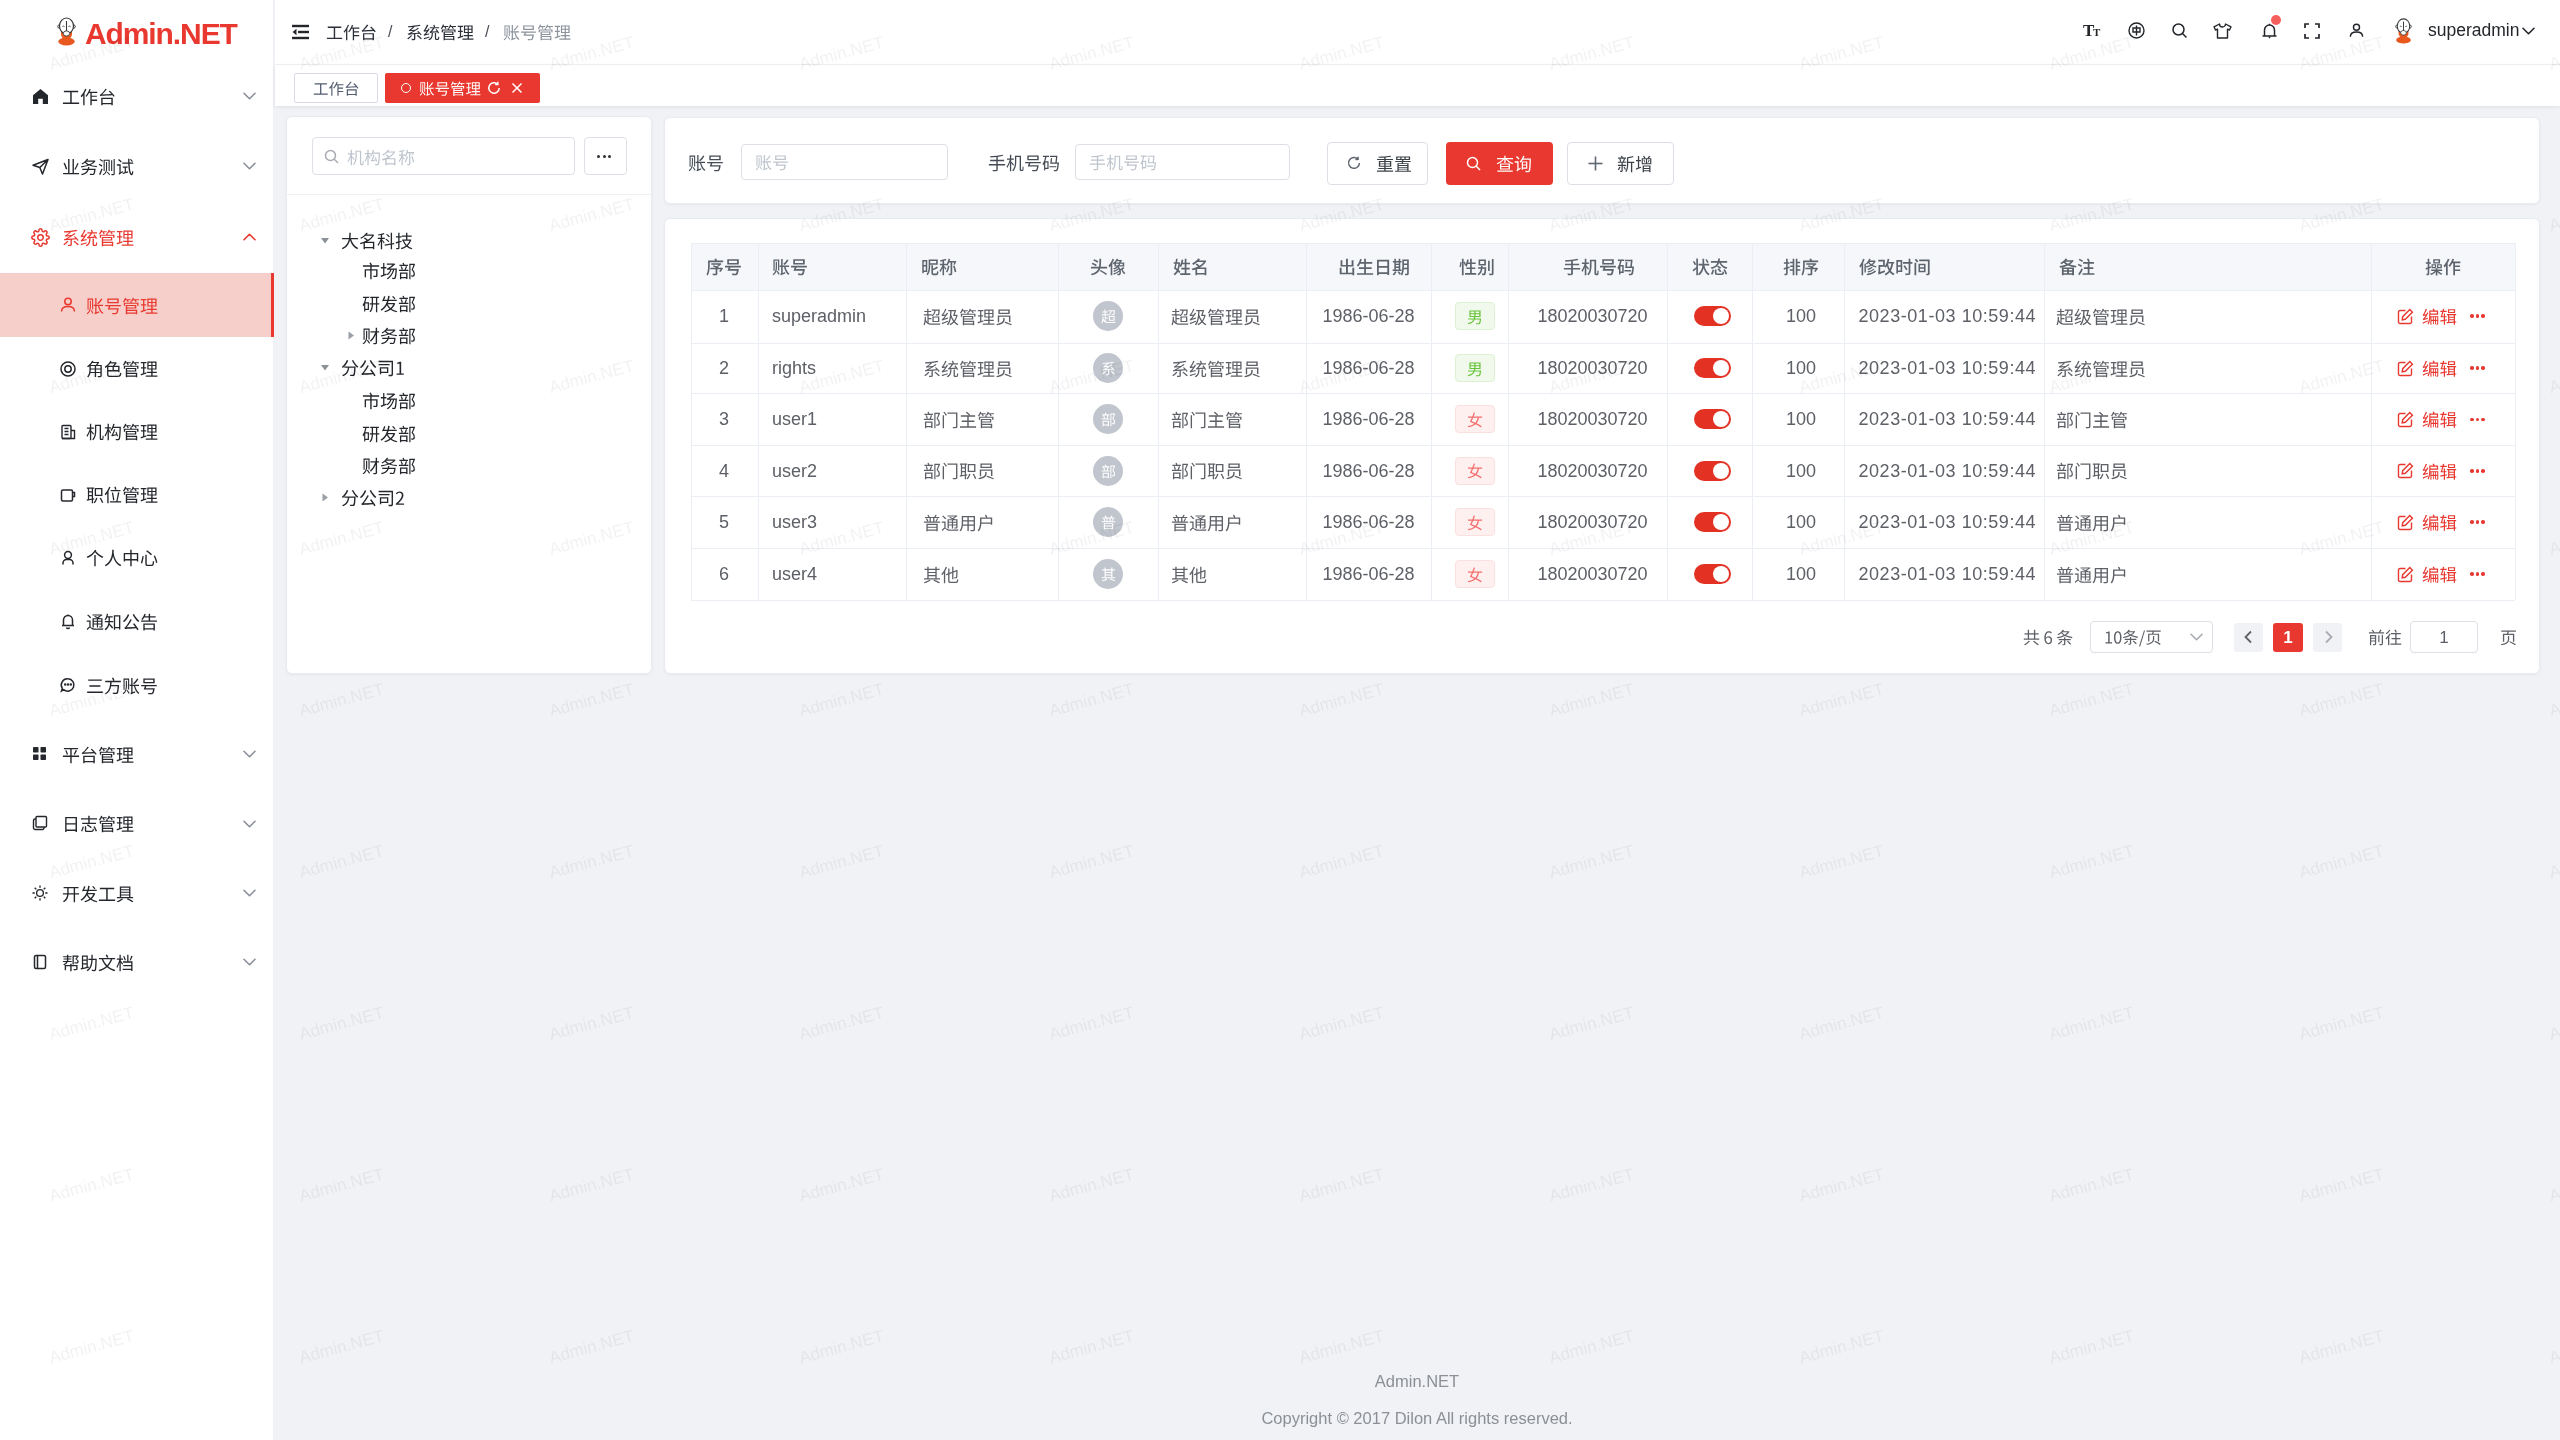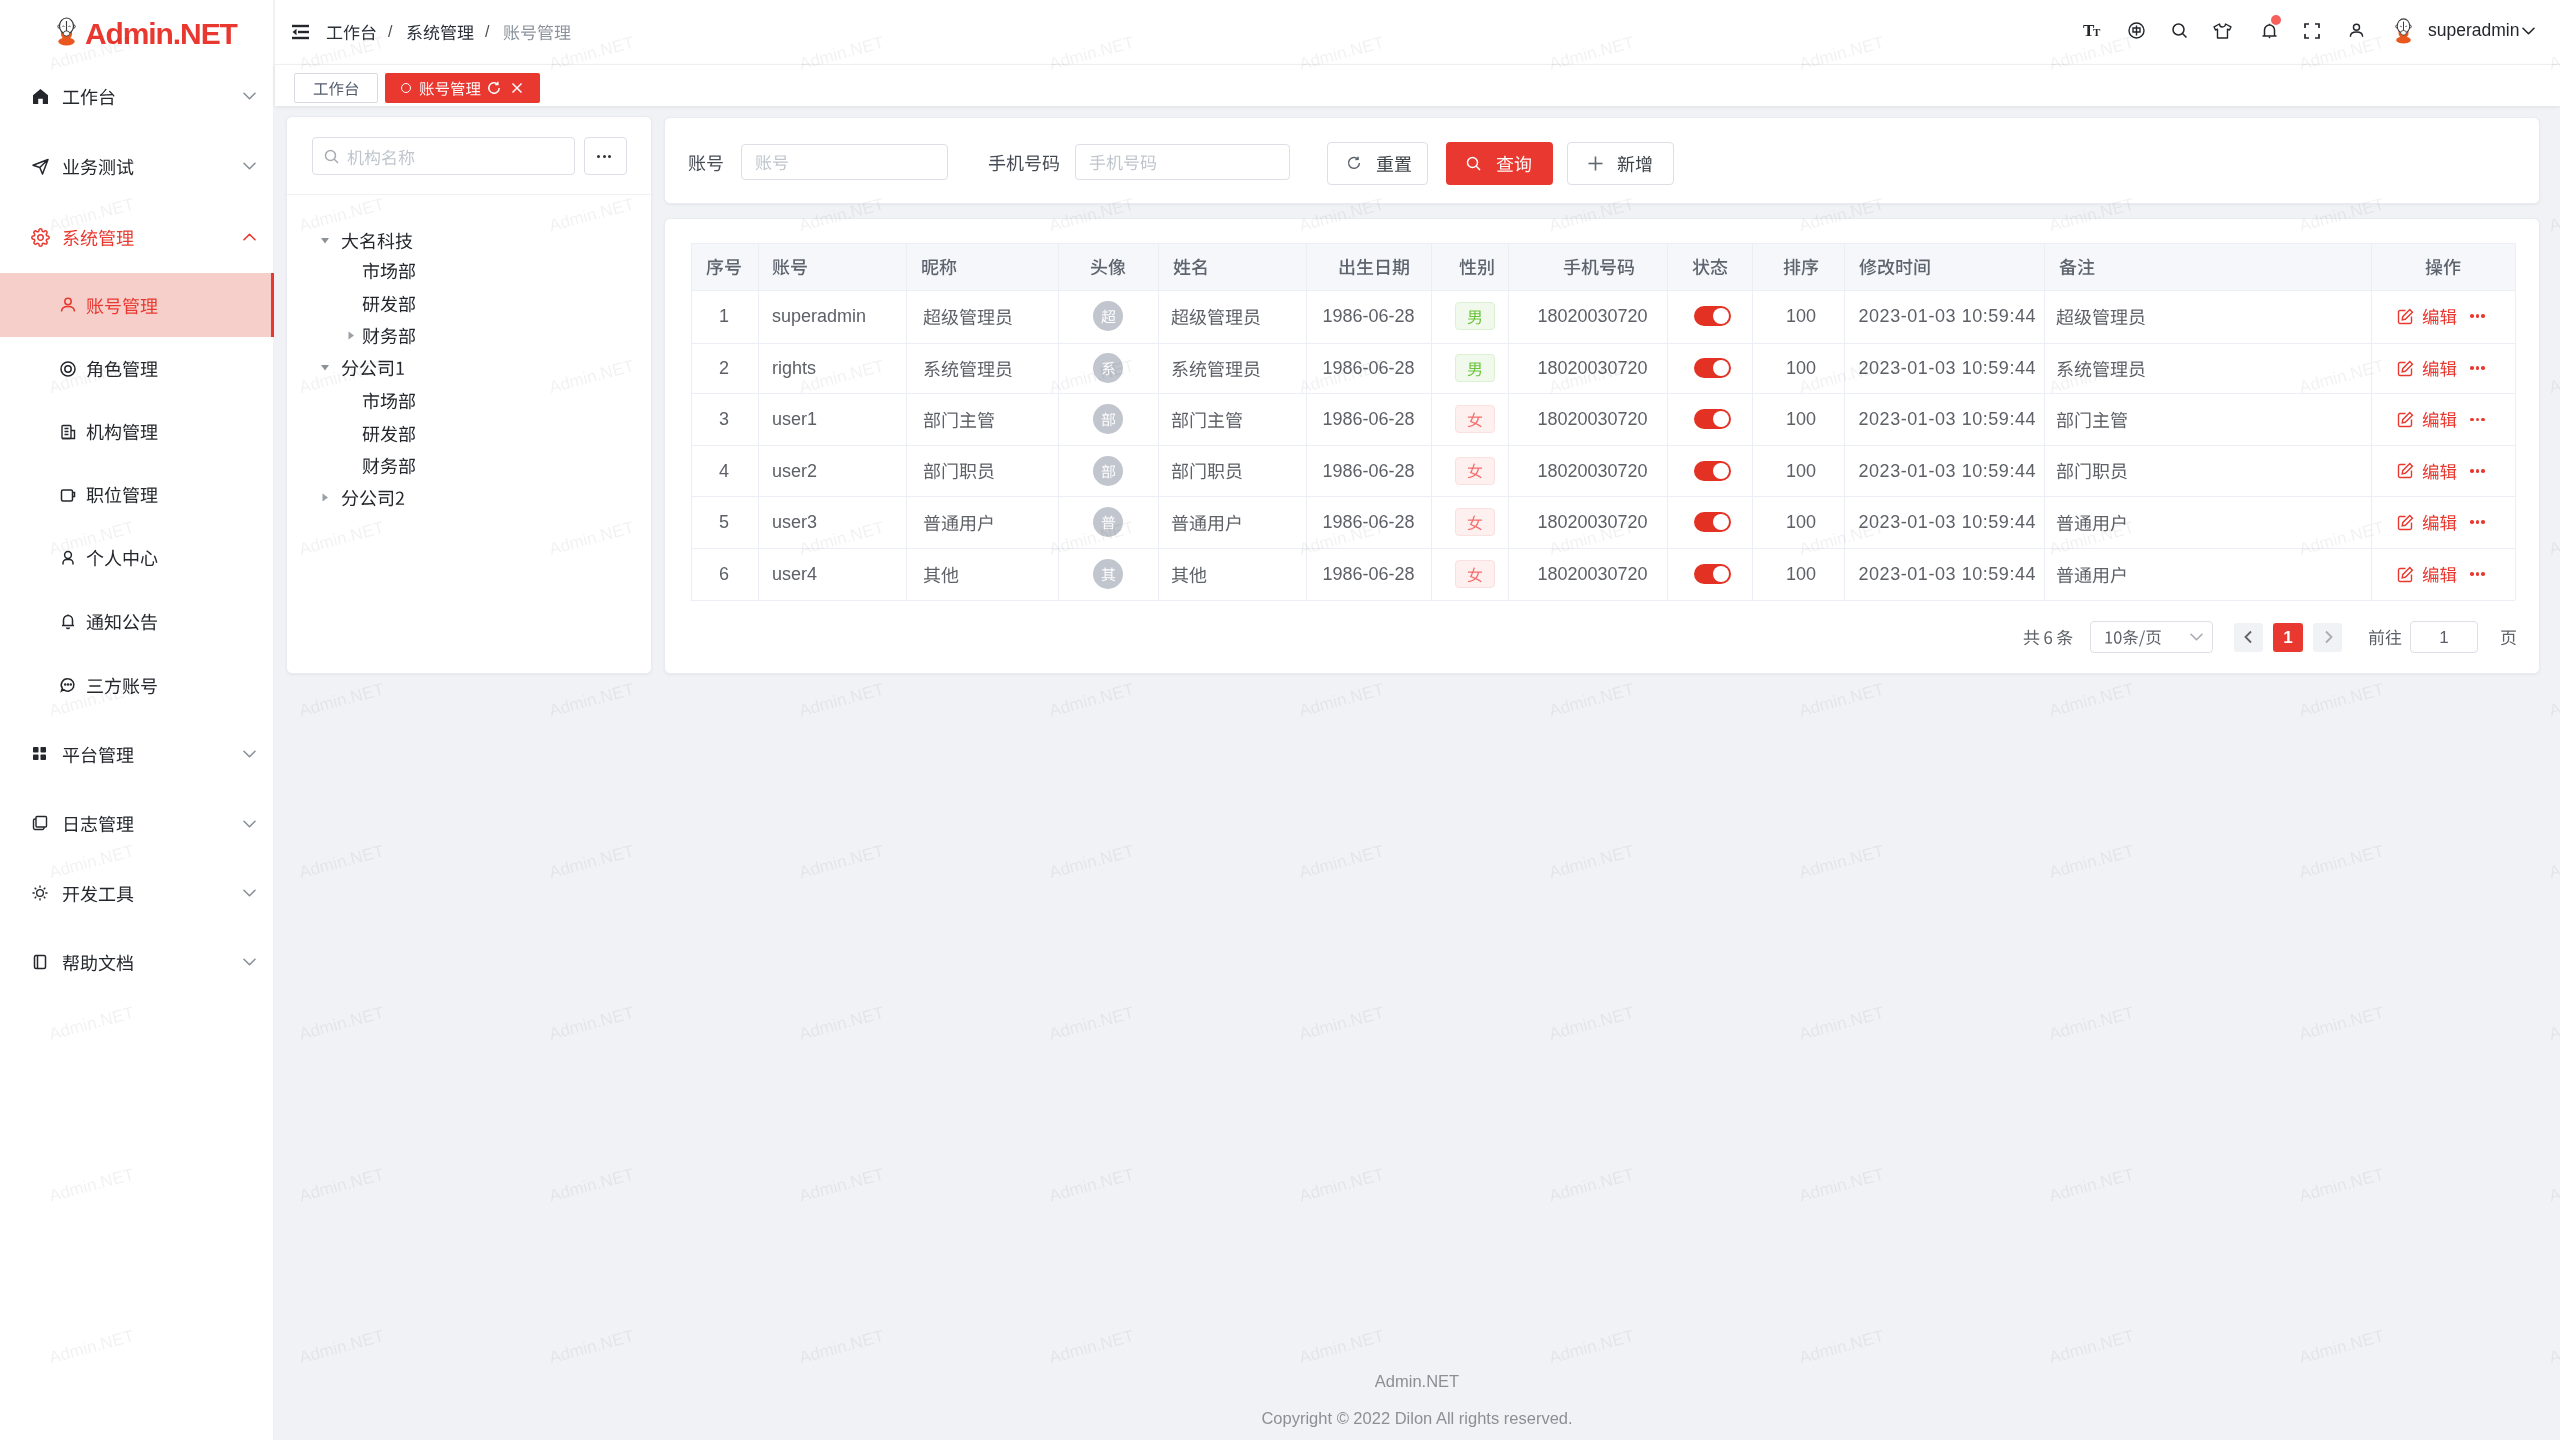--- a/index.html
+++ b/index.html
@@ -1596,21 +1596,21 @@
 <div style="position:absolute;left:2410px;top:621px;width:68px;height:32px;border:1px solid #dcdfe6;border-radius:4px;background:#fff;"></div>
 <div style="position:absolute;left:2444.0px;transform:translateX(-50%);top:628.5px;height:17px;line-height:17px;font-size:17px;color:#5d6066;font-weight:400;white-space:nowrap;">1</div>
 <div style="position:absolute;left:2500.0px;top:629.0px;width:17.0px;height:17px;">
     <svg width="17.0" height="17" style="overflow:visible" fill="#5d6066">
       <g transform="translate(0.0,14.96) scale(0.017,-0.017)">
         <path d="M464 462V281C464 174 421 55 50 -19C66 -35 87 -64 96 -80C485 4 541 143 541 280V462ZM545 110C661 56 812 -27 885 -83L932 -23C854 32 703 111 589 161ZM171 595V128H248V525H760V130H839V595H478C497 630 517 673 535 715H935V785H74V715H449C437 676 419 631 403 595Z"></path>
       </g>
     </svg>
   </div>
 <div style="position:absolute;left:1417.0px;transform:translateX(-50%);top:1373.2px;height:16.5px;line-height:16.5px;font-size:16.5px;color:#8c9096;font-weight:400;white-space:nowrap;">Admin.NET</div>
-<div style="position:absolute;left:1417.0px;transform:translateX(-50%);top:1409.8px;height:16.5px;line-height:16.5px;font-size:16.5px;color:#8c9096;font-weight:400;white-space:nowrap;">Copyright © 2022 Dilon All rights reserved.</div>
+<div style="position:absolute;left:1417.0px;transform:translateX(-50%);top:1409.8px;height:16.5px;line-height:16.5px;font-size:16.5px;color:#8c9096;font-weight:400;white-space:nowrap;">Copyright © 2017 Dilon All rights reserved.</div>
 <svg width="2560" height="1440" viewBox="0 0 2560 1440" style="position:absolute;left:0;top:0;z-index:50;pointer-events:none">
     <text transform="translate(51,69.8) rotate(-15)" font-size="17" fill="rgba(0,0,0,0.055)" font-family="Liberation Sans,sans-serif">Admin.NET</text>
     <text transform="translate(301,69.8) rotate(-15)" font-size="17" fill="rgba(0,0,0,0.055)" font-family="Liberation Sans,sans-serif">Admin.NET</text>
     <text transform="translate(551,69.8) rotate(-15)" font-size="17" fill="rgba(0,0,0,0.055)" font-family="Liberation Sans,sans-serif">Admin.NET</text>
     <text transform="translate(801,69.8) rotate(-15)" font-size="17" fill="rgba(0,0,0,0.055)" font-family="Liberation Sans,sans-serif">Admin.NET</text>
     <text transform="translate(1051,69.8) rotate(-15)" font-size="17" fill="rgba(0,0,0,0.055)" font-family="Liberation Sans,sans-serif">Admin.NET</text>
     <text transform="translate(1301,69.8) rotate(-15)" font-size="17" fill="rgba(0,0,0,0.055)" font-family="Liberation Sans,sans-serif">Admin.NET</text>
     <text transform="translate(1551,69.8) rotate(-15)" font-size="17" fill="rgba(0,0,0,0.055)" font-family="Liberation Sans,sans-serif">Admin.NET</text>
     <text transform="translate(1801,69.8) rotate(-15)" font-size="17" fill="rgba(0,0,0,0.055)" font-family="Liberation Sans,sans-serif">Admin.NET</text>
     <text transform="translate(2051,69.8) rotate(-15)" font-size="17" fill="rgba(0,0,0,0.055)" font-family="Liberation Sans,sans-serif">Admin.NET</text>

